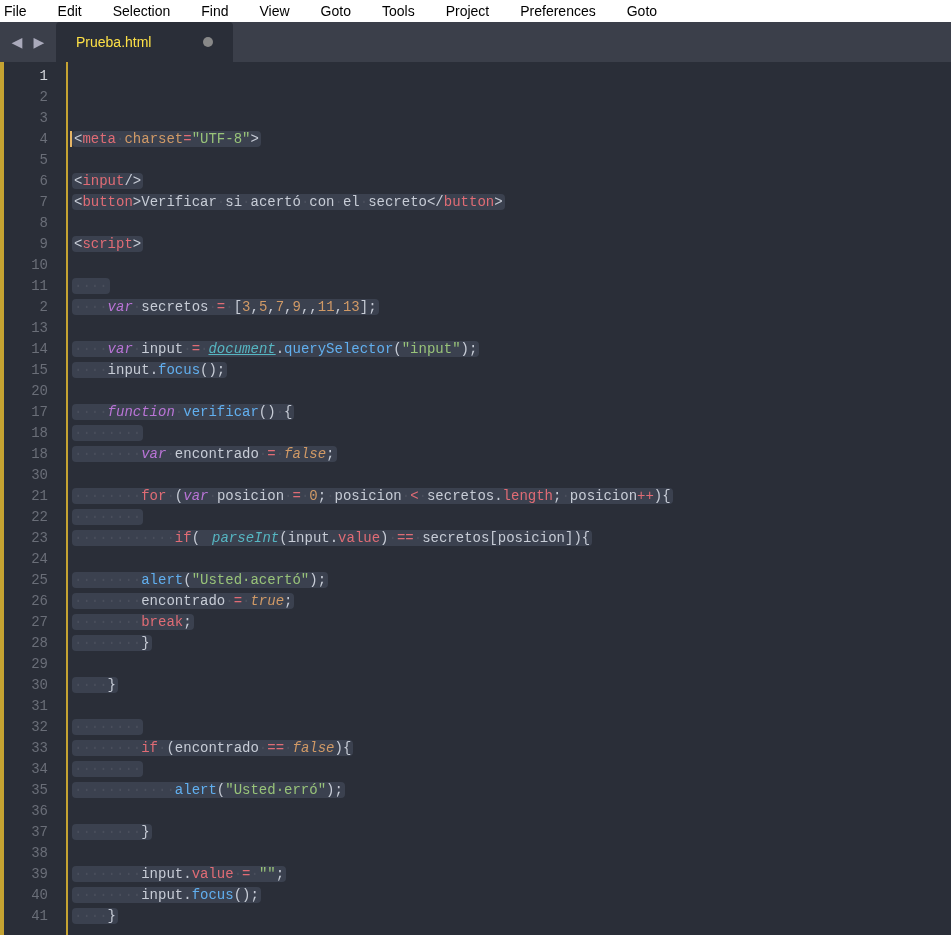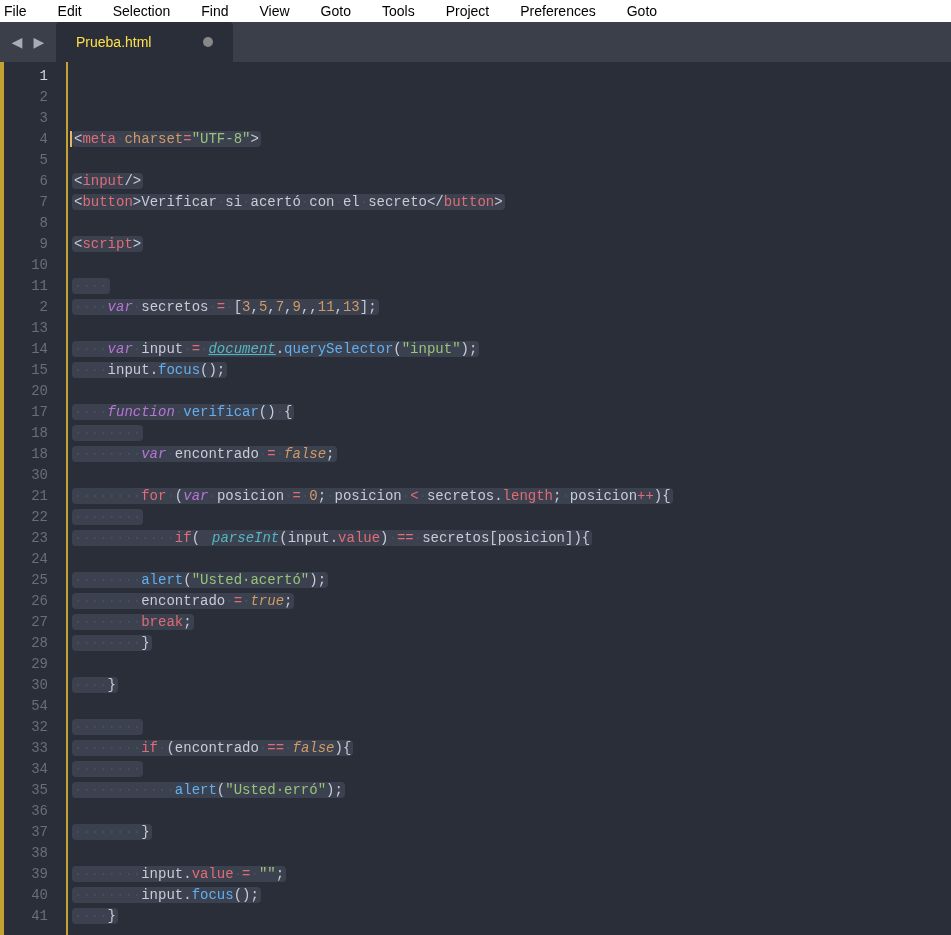--- a/index.html
+++ b/index.html
@@ -184,21 +184,21 @@
       <div class="ln">21</div>
       <div class="ln">22</div>
       <div class="ln">23</div>
       <div class="ln">24</div>
       <div class="ln">25</div>
       <div class="ln">26</div>
       <div class="ln">27</div>
       <div class="ln">28</div>
       <div class="ln">29</div>
       <div class="ln">30</div>
-      <div class="ln">54</div>
+      <div class="ln">31</div>
       <div class="ln">32</div>
       <div class="ln">33</div>
       <div class="ln">34</div>
       <div class="ln">35</div>
       <div class="ln">36</div>
       <div class="ln">37</div>
       <div class="ln">38</div>
       <div class="ln">39</div>
       <div class="ln">40</div>
       <div class="ln">41</div>

